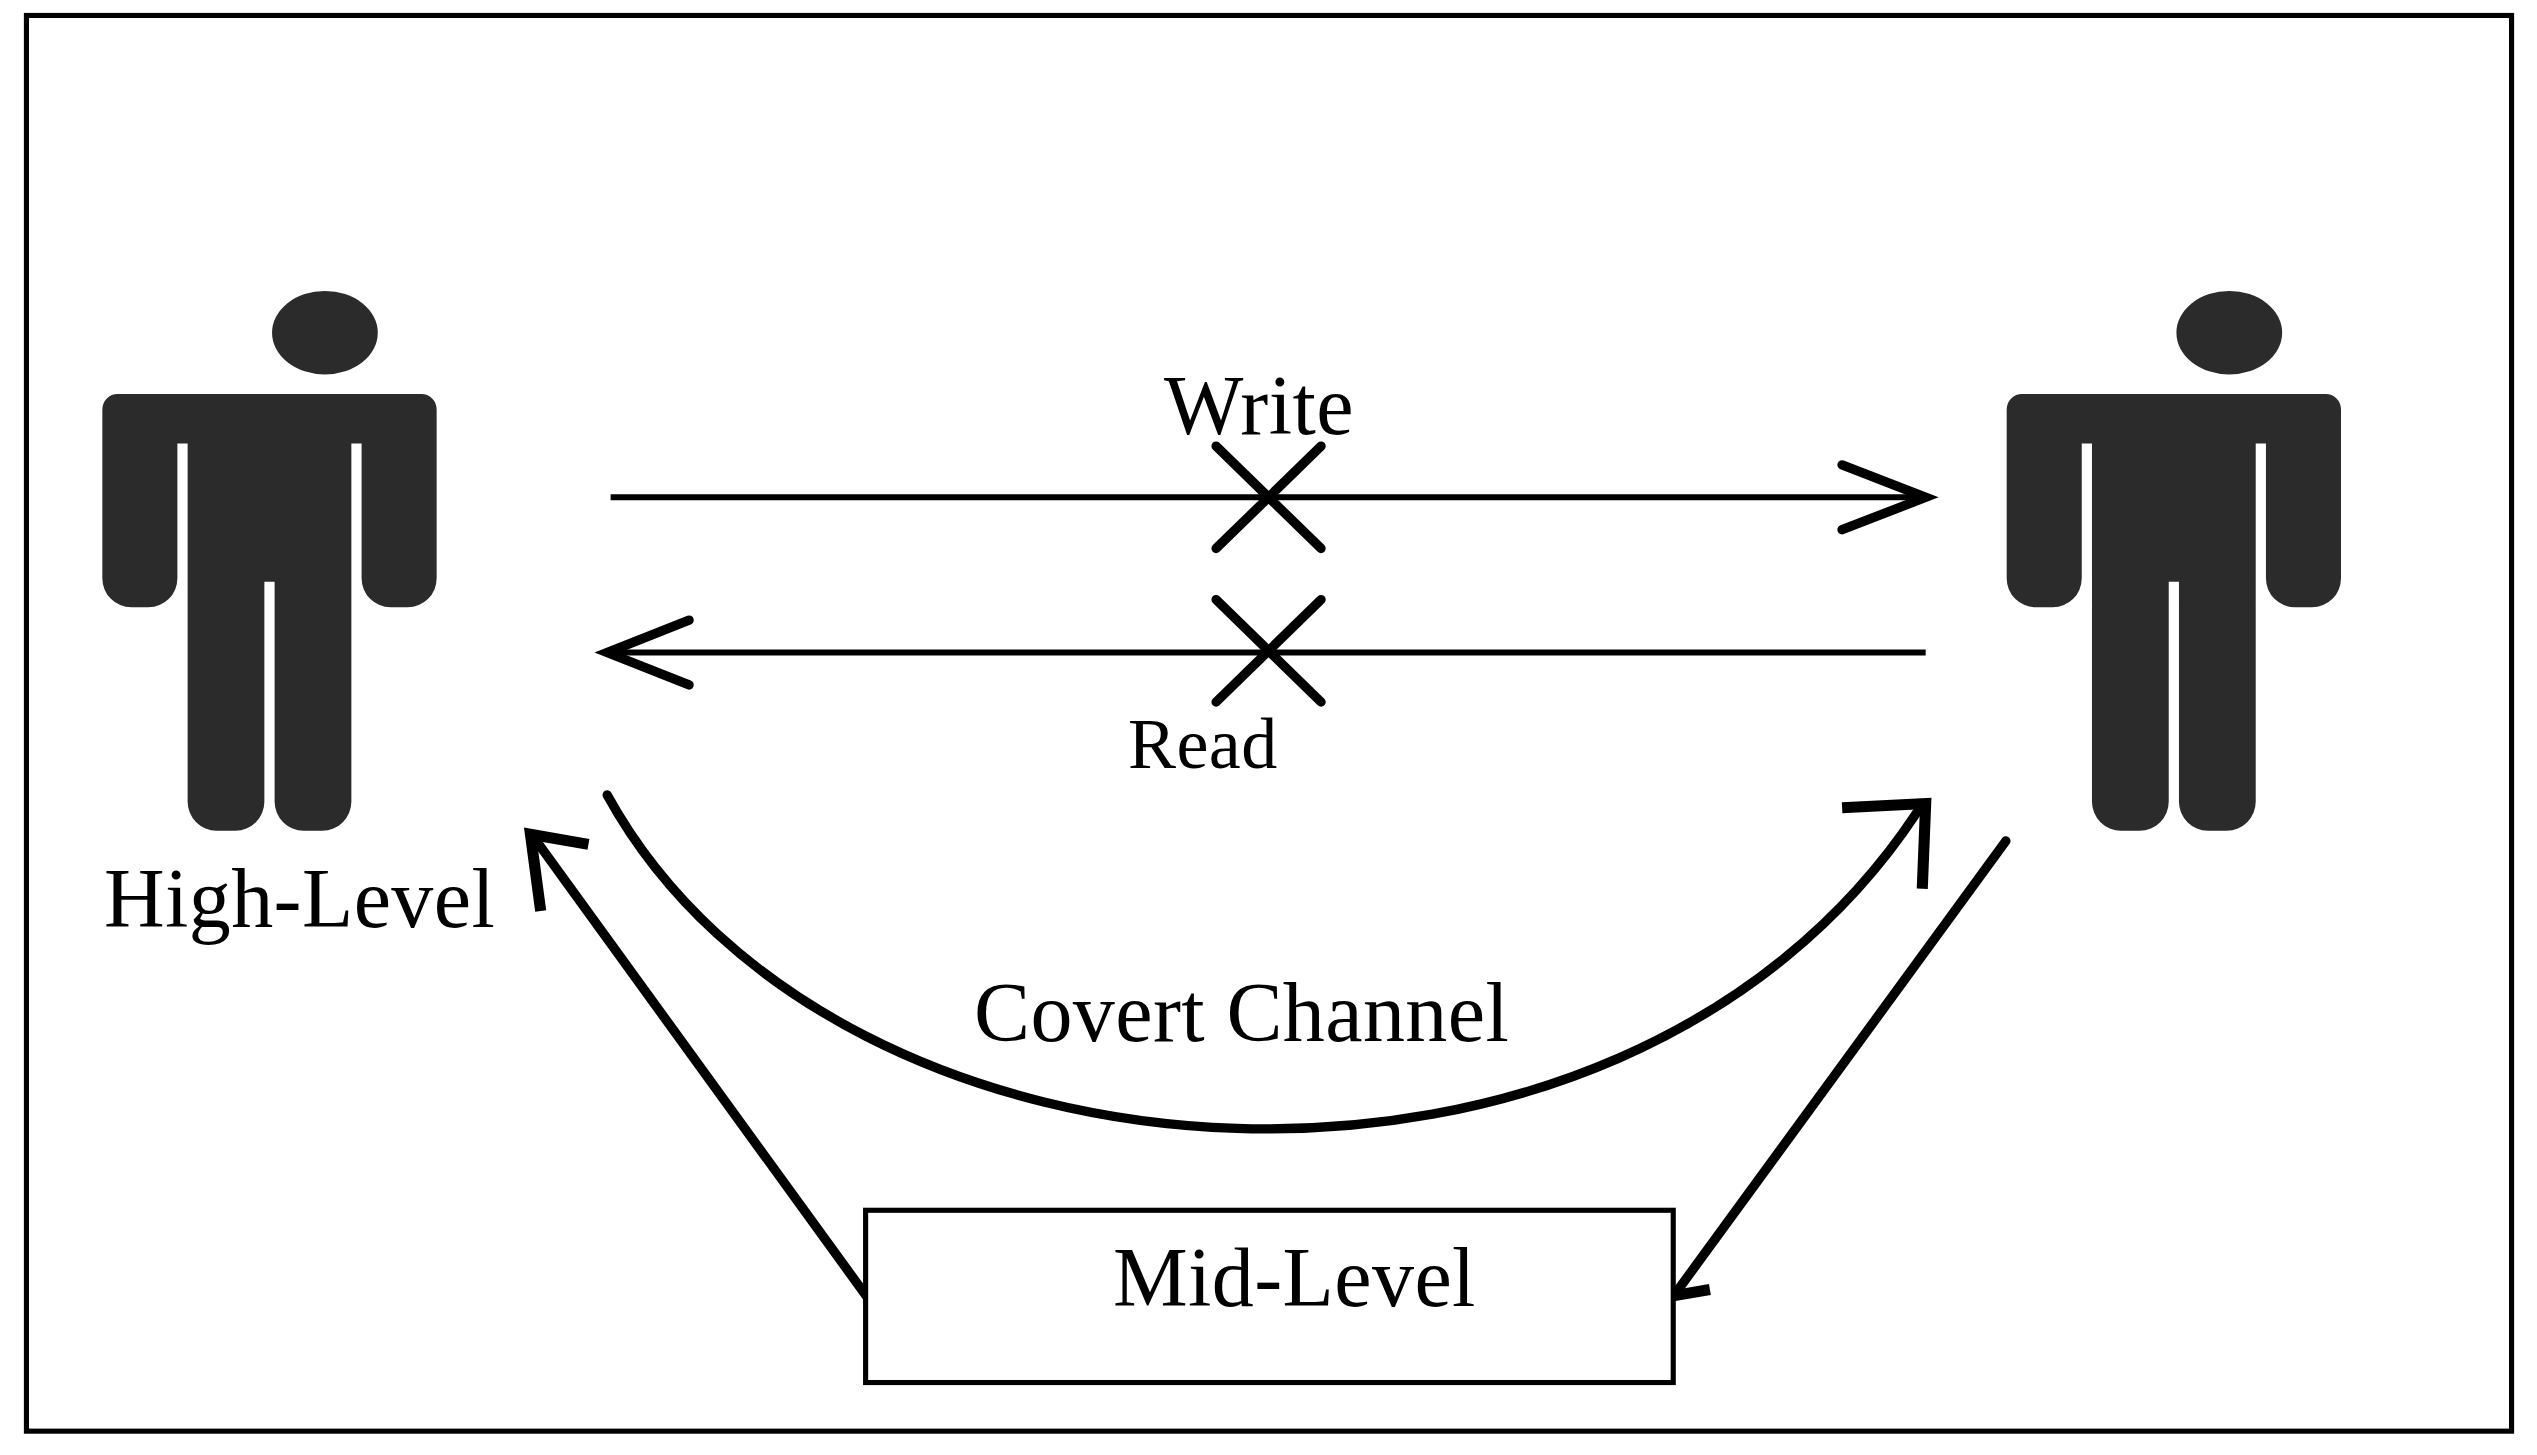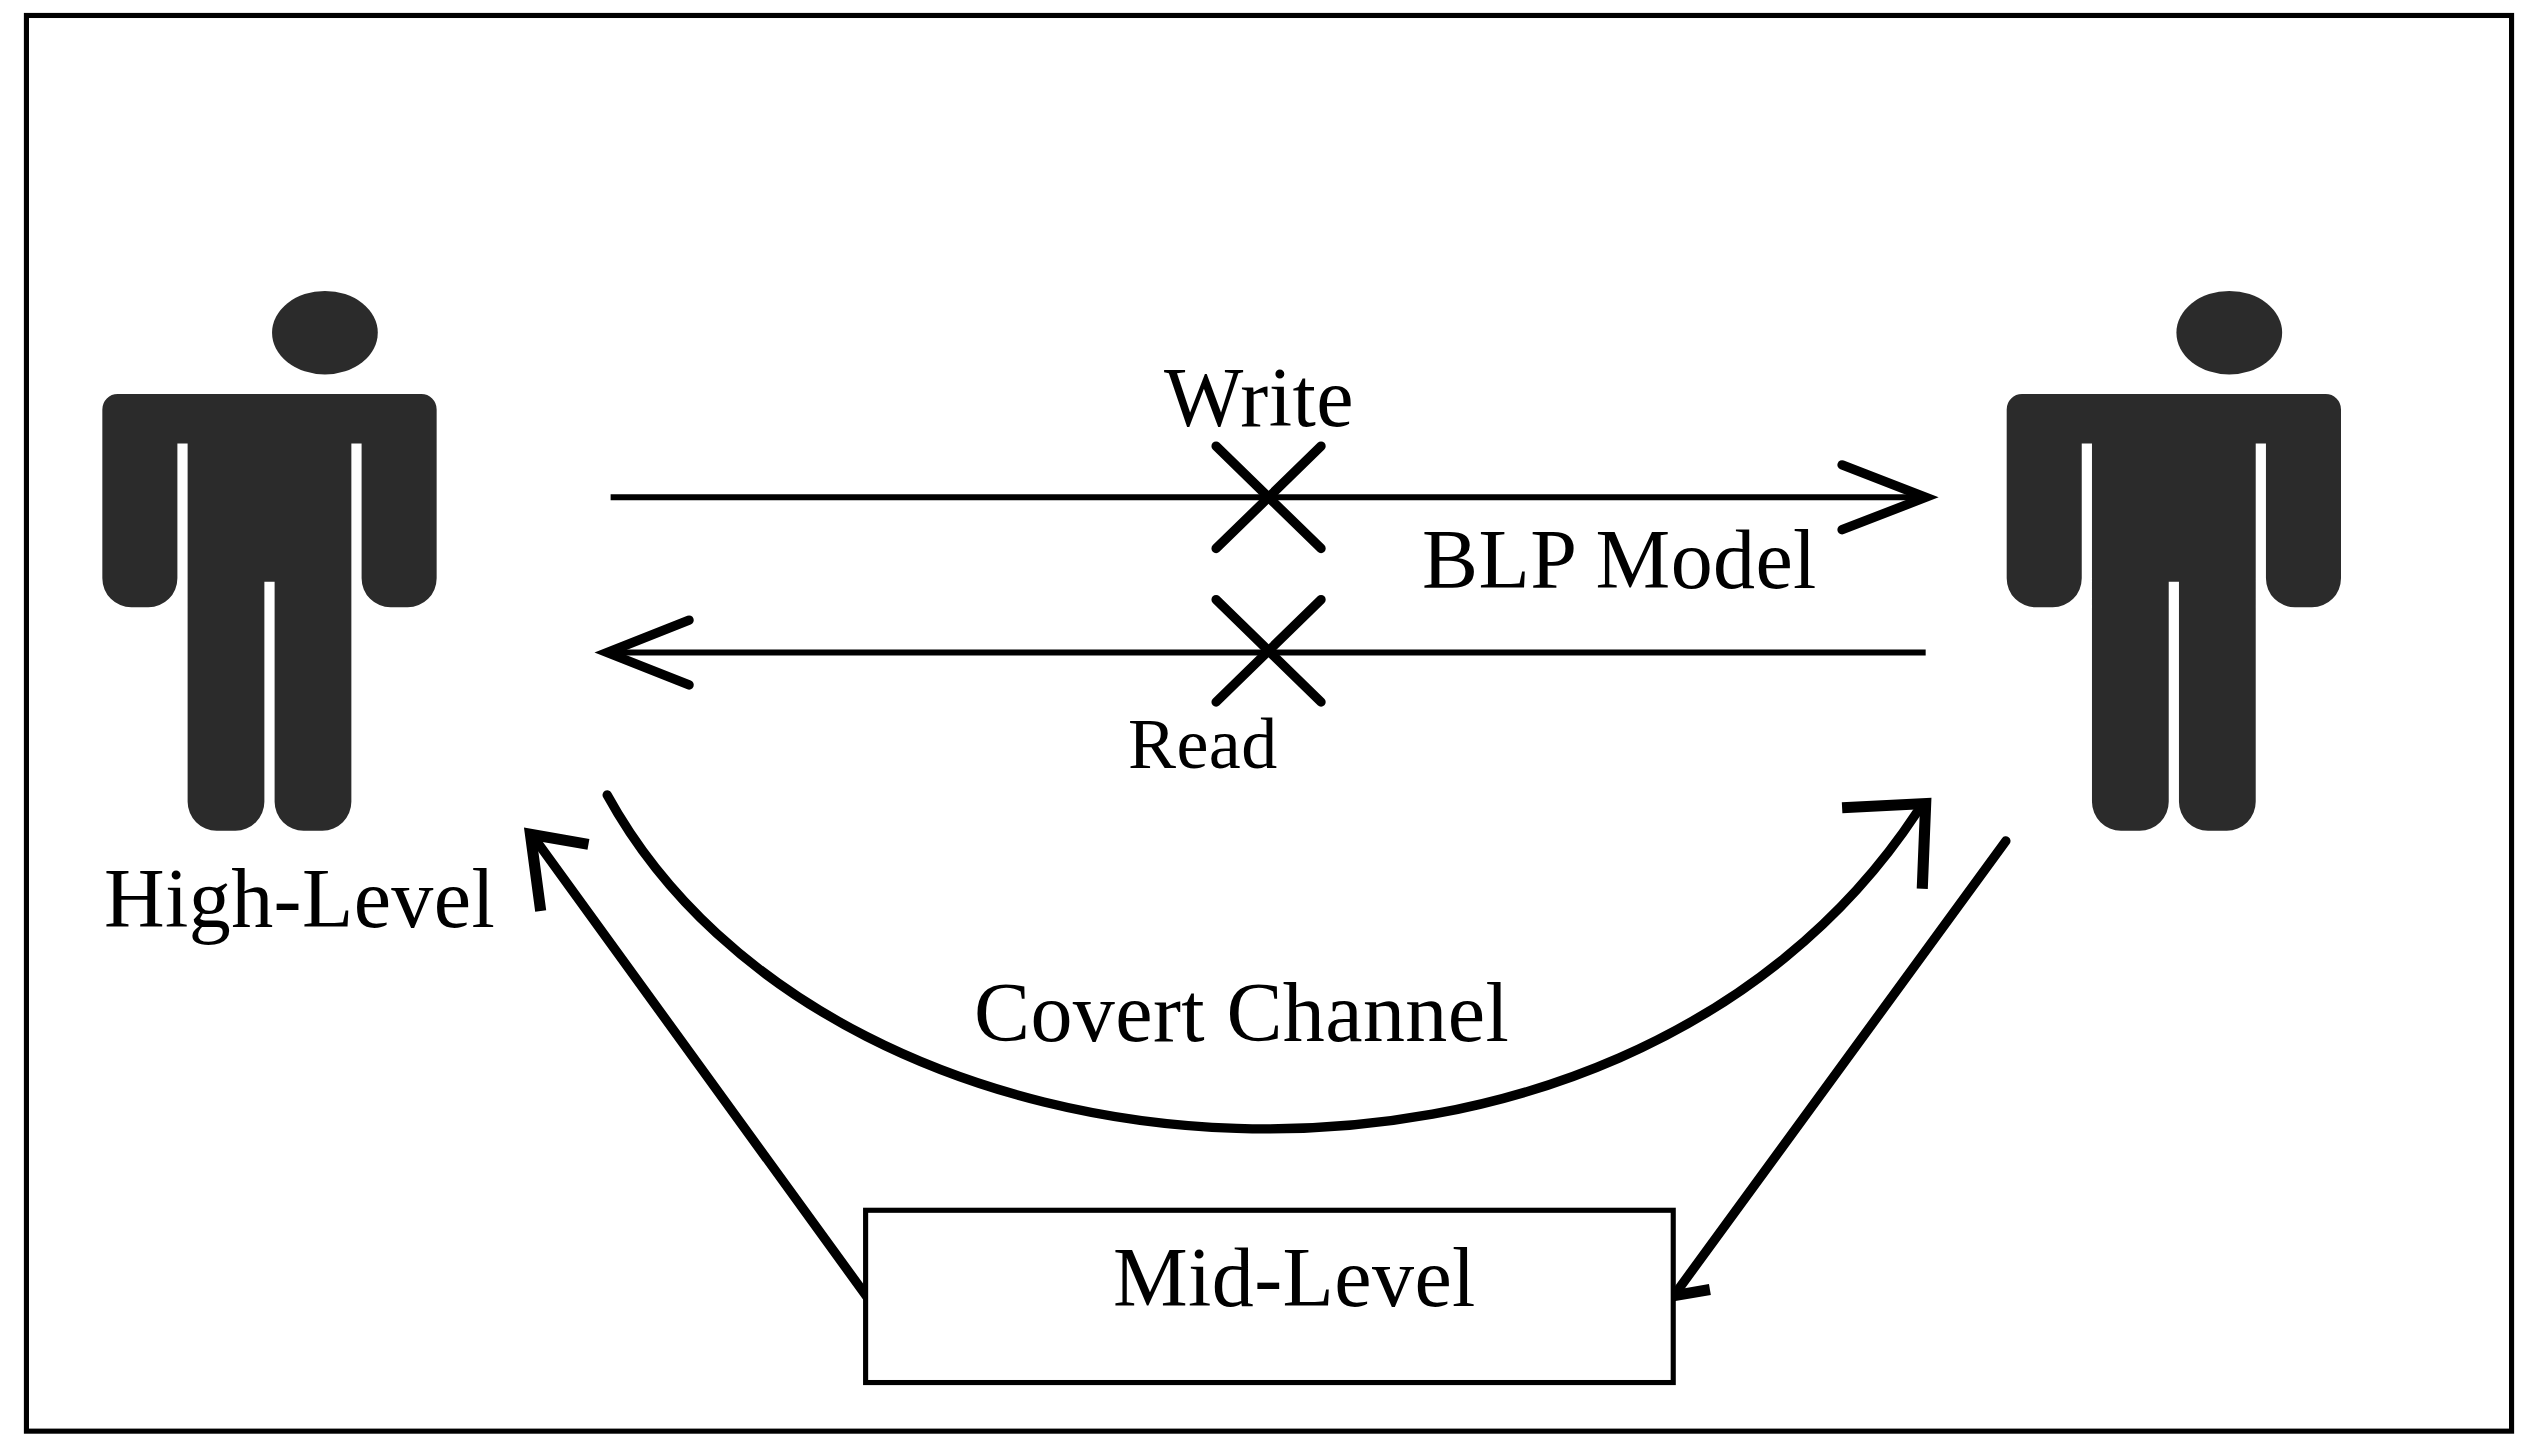--- a/index.html
+++ b/index.html
@@ -24,21 +24,21 @@
     height: 1456px;
   }
   .lbl {
     position: absolute;
     color: #000000;
     white-space: nowrap;
     font-family: "Liberation Serif", "DejaVu Serif", serif;
     line-height: 1;
     letter-spacing: 0.4px;
   }
-  #label-write   { left: 1164px; top: 356px;  font-size: 84px; font-family: Liberation Serif, serif; }
+  #label-write   { left: 1164px; top: 364px;  font-size: 84px; font-family: Liberation Serif, serif; }
   #label-read    { left: 1128px; top: 708px;  font-size: 72px; }
   #label-blp     { left: 1422px; top: 518px;  font-size: 84px; }
   #label-high    { left: 104px;  top: 857px; font-size: 84px; }
   #label-low     { left: 2019px; top: 857px; font-size: 84px; }
   #label-covert  { left: 974px; top: 971px; font-size: 84px; text-align: center; }
   #label-mid     { left: 1081px; top: 1236px; font-size: 84px; margin-left: 32px; }
 </style>
 </head>
 <body>
 
@@ -149,21 +149,20 @@
       <polyline points="1952,1478 1958,1520, 2005,1512" stroke-width="13" stroke-linecap="butt" stroke-linejoin="miter"></polyline>
     </g>
 
     <rect x="1015" y="1419" width="947" height="202" fill="#ffffff" stroke="#000000" stroke-width="6"></rect>
   </svg>
 
   <div class="lbl" id="label-write">Write</div>
 
   <div class="lbl" id="label-read">Read</div>
 
-  <div class="lbl" id="label-blp">BLP Model</div>
 
   <div class="lbl" id="label-high">High-Level</div>
 
 
   <div class="lbl" id="label-covert">Covert Channel</div>
 
   <div class="lbl" id="label-mid">Mid-Level</div>
 
 </div>
 

